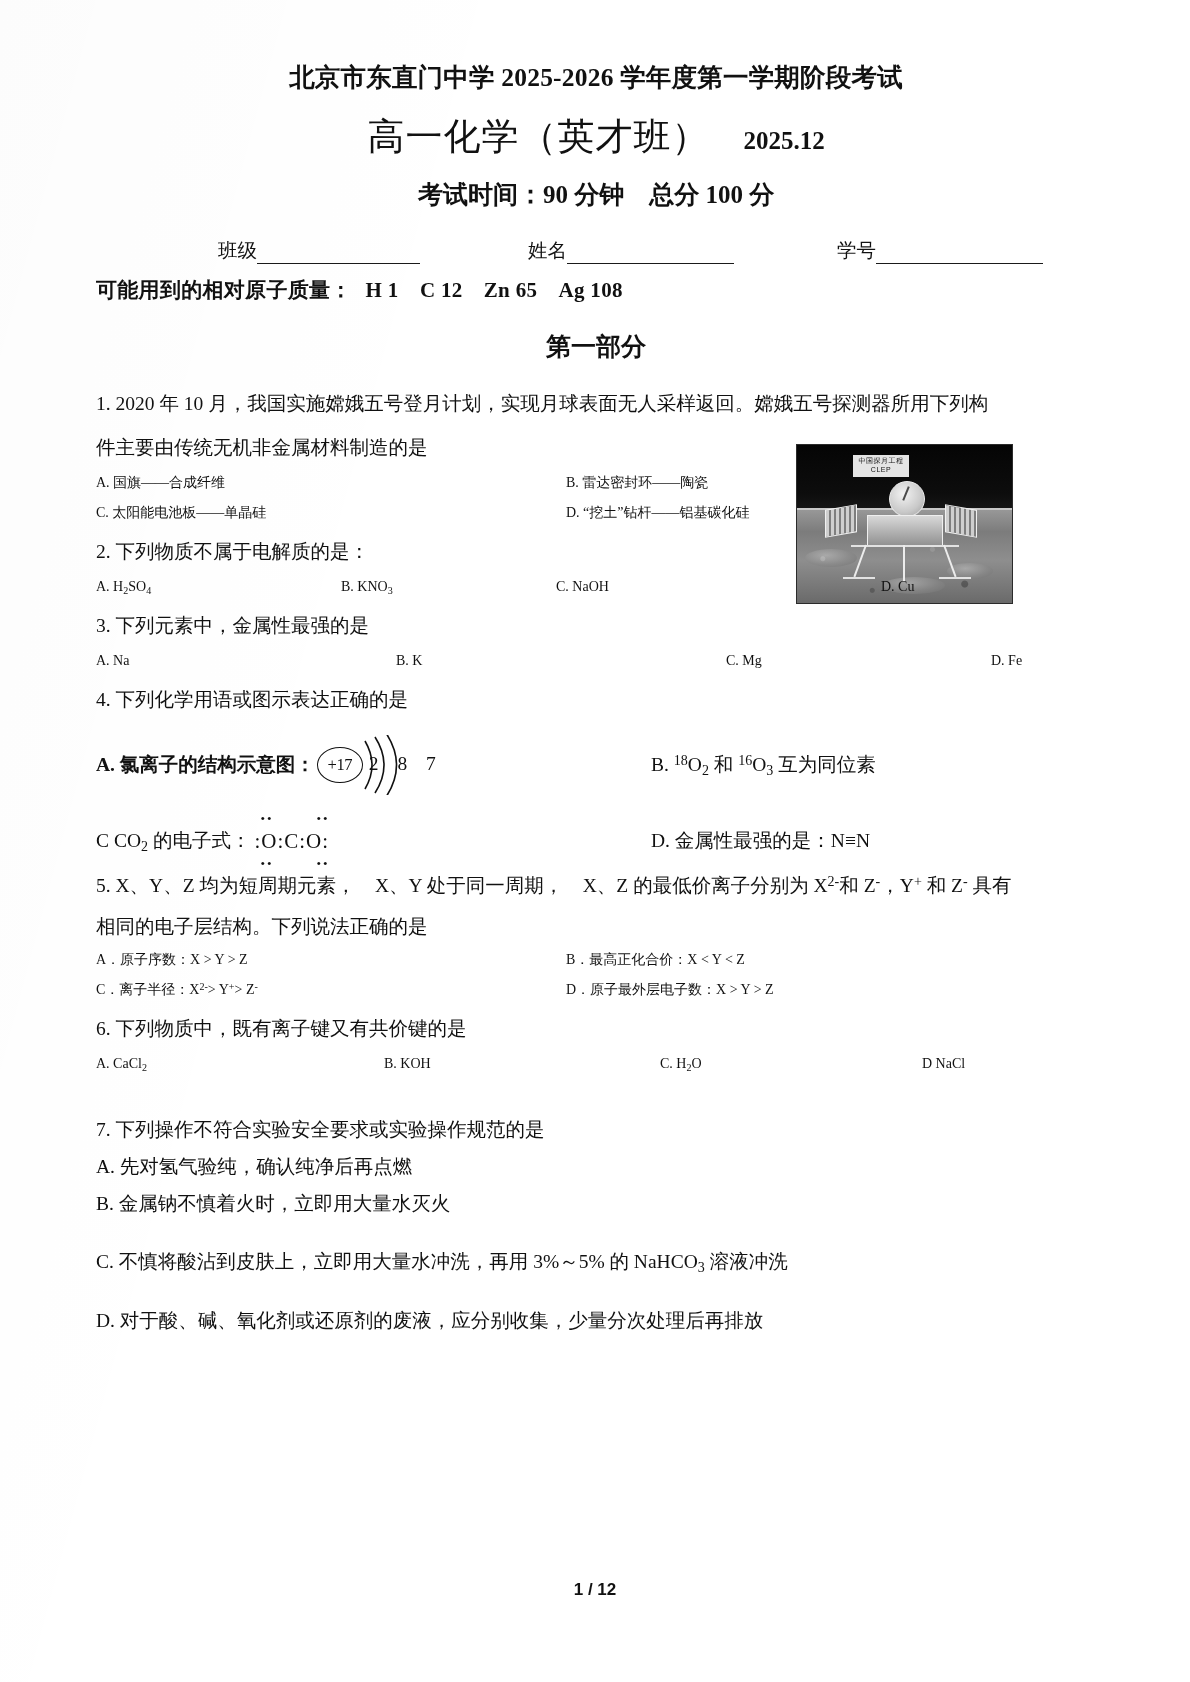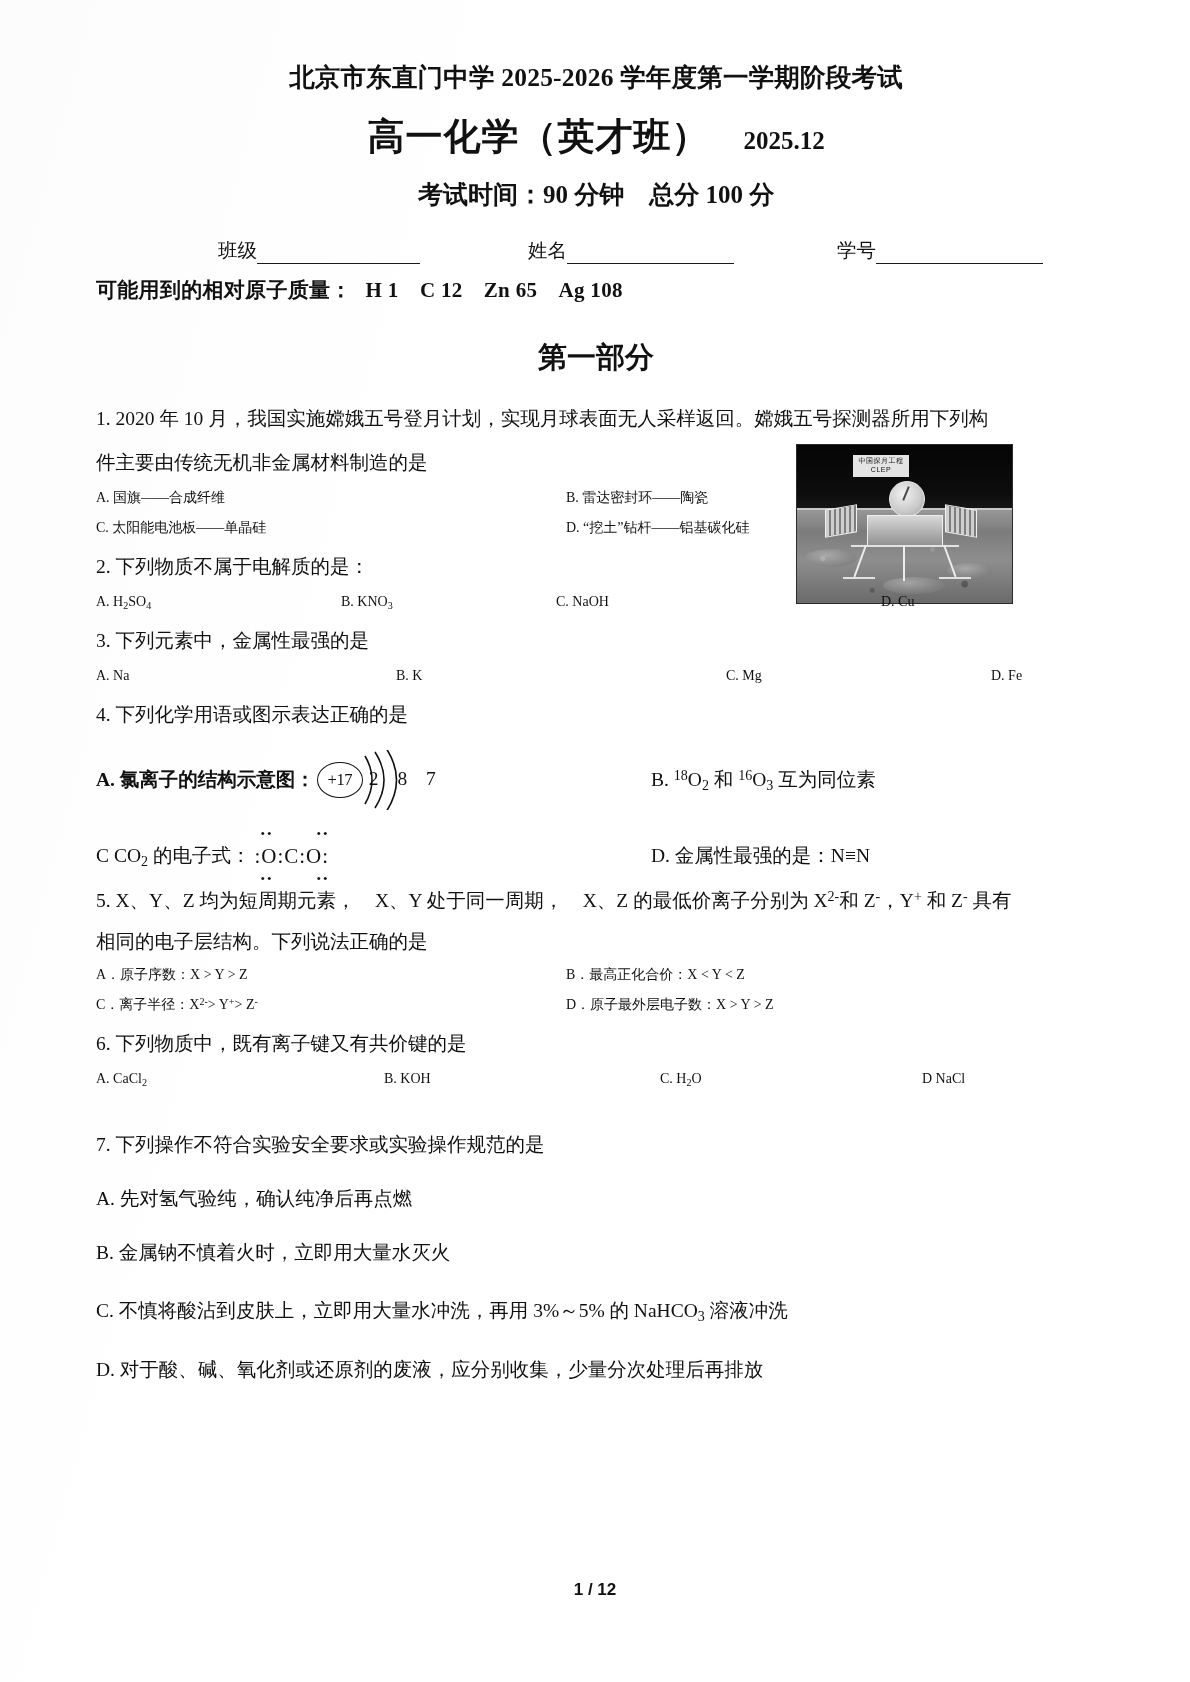--- a/index.html
+++ b/index.html
@@ -46,21 +46,21 @@
   }
   .title-row {
     display: flex;
     align-items: baseline;
     justify-content: center;
     gap: 34px;
     margin: 6px 0 16px 0;
   }
   .paper-title {
     font-size: 37px;
-    font-weight: bold;
+    font-weight: normal;
     letter-spacing: 1px;
   }
   .paper-date {
     font-size: 25px;
     font-weight: bold;
   }
   .exam-info {
     text-align: center;
     font-size: 25px;
     font-weight: bold;
@@ -90,23 +90,23 @@
   .masses {
     font-size: 21px;
     font-weight: bold;
     margin: 12px 0 0 0;
     letter-spacing: 0.3px;
   }
   .masses .mval { margin-left: 14px; }
 
   .part-title {
     text-align: center;
-    font-size: 29px;
-    font-weight: bold;
-    margin: 34px 0 22px 0;
+    font-size: 25px;
+    font-weight: bold;
+    margin: 26px 0 22px 0;
   }
 
   
   .q {
     font-size: 19.5px;
     line-height: 1.95;
     margin: 0 0 4px 0;
   }
   .qstem { margin: 6px 0 2px 0; }
   .qstem.tight { line-height: 1.8; }
@@ -120,21 +120,21 @@
   .opts-2 .opt:first-child { width: 470px; }
   .opts-4a .opt:nth-child(1) { width: 245px; }
   .opts-4a .opt:nth-child(2) { width: 215px; }
   .opts-4a .opt:nth-child(3) { width: 325px; }
   .opts-4b .opt:nth-child(1) { width: 300px; }
   .opts-4b .opt:nth-child(2) { width: 330px; }
   .opts-4b .opt:nth-child(3) { width: 265px; }
   .opts-4c .opt:nth-child(1) { width: 288px; }
   .opts-4c .opt:nth-child(2) { width: 276px; }
   .opts-4c .opt:nth-child(3) { width: 262px; }
-  .stack-line { margin: 18px 0; line-height: 1.85; }
+  .stack-line { margin: 1px 0; line-height: 1.85; }
 
   sub { font-size: 0.72em; vertical-align: -0.28em; }
   sup { font-size: 0.72em; vertical-align: 0.42em; }
 
   
   .q4row {
     display: flex;
     align-items: center;
     margin: 16px 0 4px 0;
     font-size: 19.5px;

